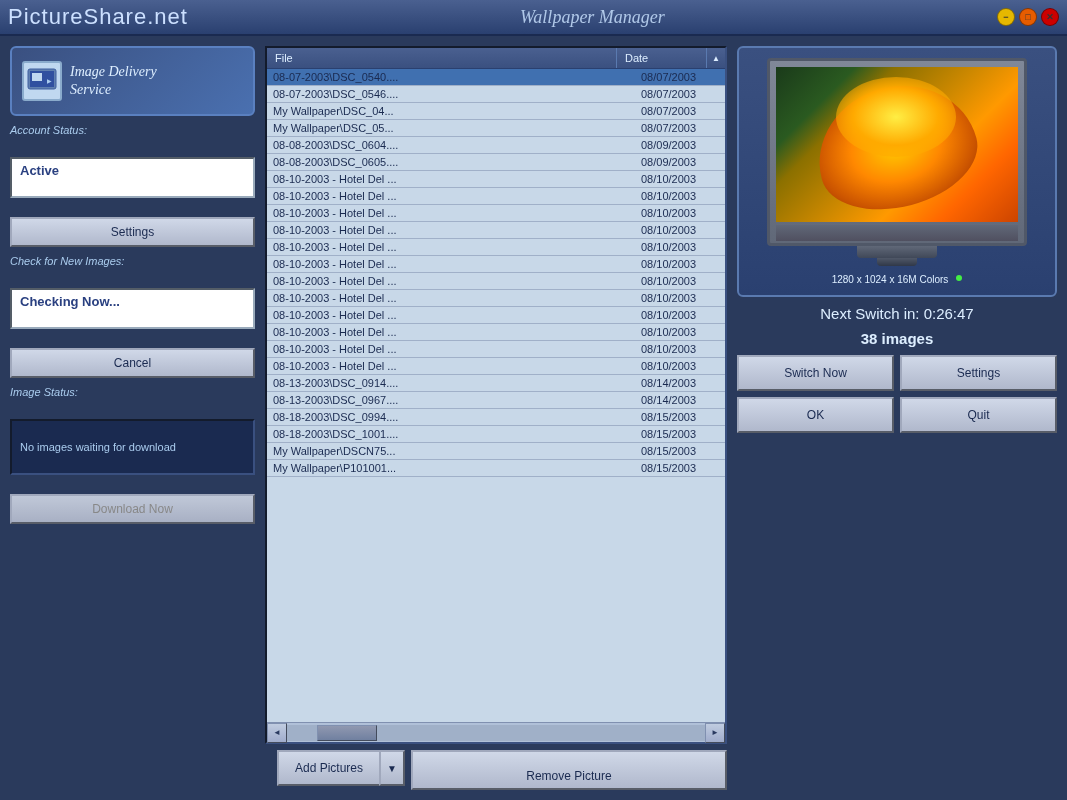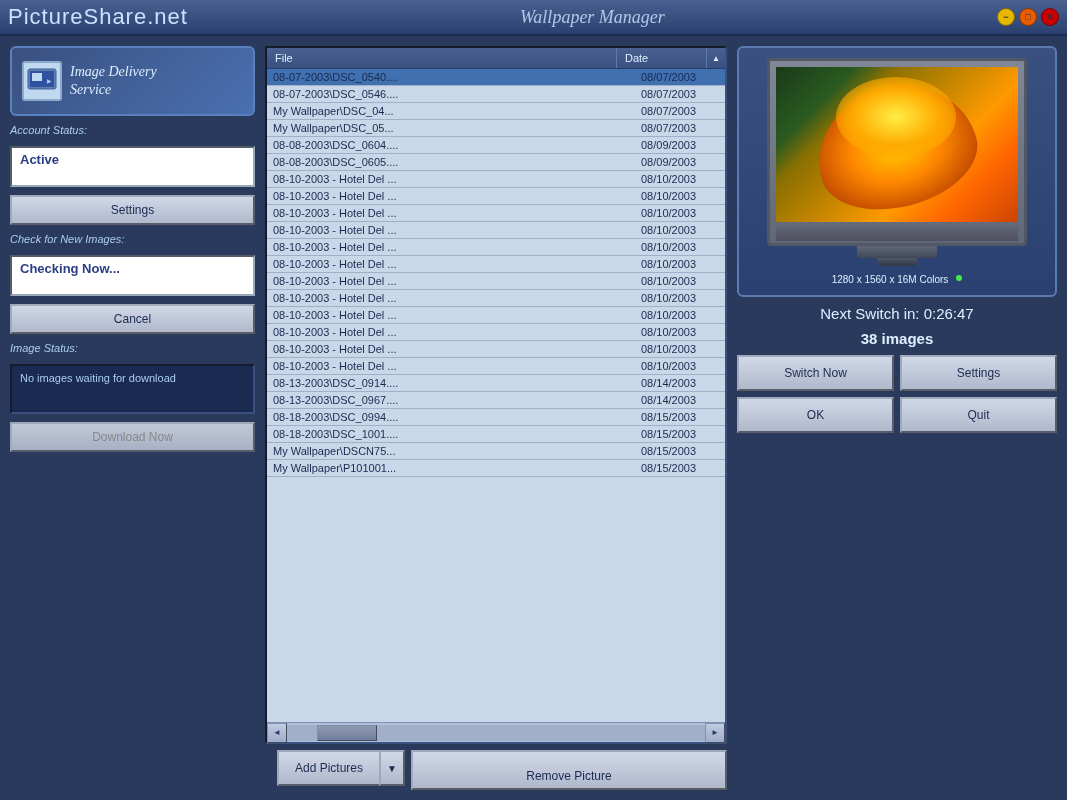--- a/index.html
+++ b/index.html
@@ -146,21 +146,21 @@
       background: linear-gradient(to bottom, #c0c8d8, #a8b0c4);
       color: #888;
       cursor: default;
       padding-left: 12px;
     }
 
     .image-status-field {
       background: #1a2a50;
       border: 2px inset #3a5080;
       color: #aaccee;
-      padding: 6px 8px;
+      padding: 20px 8px;
       font-size: 11px;
       width: 100%;
       min-height: 50px;
     }
 
     
     .right-content {
       flex: 1;
       display: flex;
       gap: 10px;
@@ -408,21 +408,21 @@
       color: #1a2a50;
       font-size: 12px;
       padding: 8px 10px;
       cursor: pointer;
       height: 36px;
     }
 
     .left-section-block {
       display: flex;
       flex-direction: column;
-      gap: 8px;
+      gap: 19px;
     }
   </style>
 </head>
 <body>
 
 <div class="title-bar">
   <div class="title-bar-left">
     <div class="app-logo">
       <span>PictureShare</span><span>.net</span>
     </div>
@@ -608,21 +608,21 @@
       <div class="monitor-container">
         <div class="monitor-frame">
           <div class="monitor-screen">
             <div class="flower-image"></div>
           </div>
           <div class="monitor-chin"></div>
         </div>
         <div class="monitor-base"></div>
         <div class="monitor-stand"></div>
         <div style="display:flex;align-items:center;gap:4px;">
-          <span class="monitor-resolution">1280 x 1560 x 16M Colors</span>
+          <span class="monitor-resolution">1280 x 1024 x 16M Colors</span>
           <span class="monitor-dot"></span>
         </div>
       </div>
 
       <div class="next-switch-text">Next Switch in: 0:26:47</div>
       <div class="images-count-text">38 images</div>
 
       <div class="wallpaper-actions">
         <button class="wp-btn">Switch Now</button>
         <button class="wp-btn">Settings</button>

